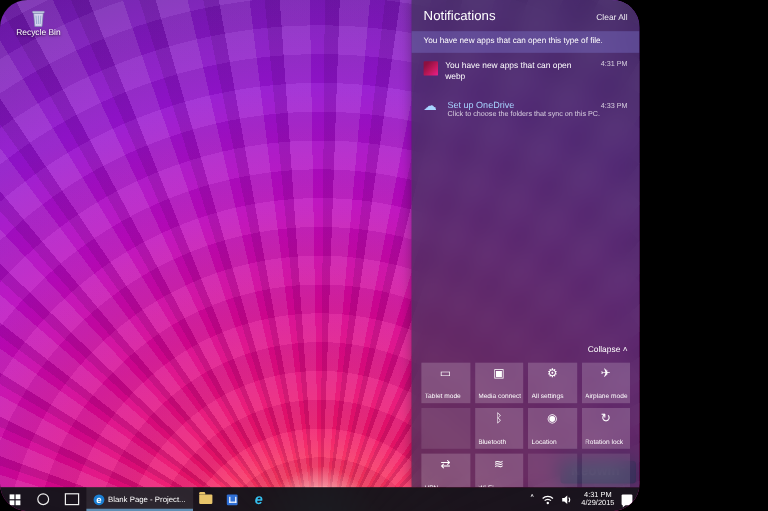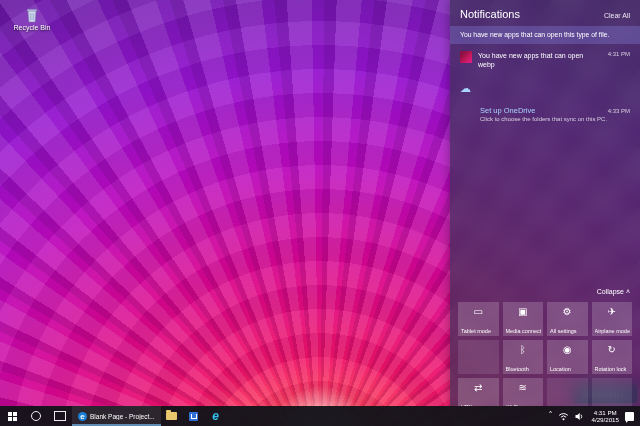--- a/index.html
+++ b/index.html
@@ -1,17 +1,17 @@
 <!DOCTYPE html>
 <html style="--panel-bg: rgba(60,50,86,0.72); --taskbar-bg: rgba(20,20,26,0.97); --onedrive-blue: #a8d4ff; --neowin-blue: #12325f; --ie-blue: #35c1f1; --store-blue: #2f6fd6;"><head>
 <meta charset="utf-8">
 <style>
   html,body{margin:0;padding:0;background:#000;}
-  .stage{position:relative;width:640px;height:426px;overflow:hidden;
-         font-family:"Liberation Sans","DejaVu Sans",sans-serif;color:#fff;}
+  .stage{position:relative;width:533px;height:426px;overflow:hidden;
+         font-family:"Liberation Sans","DejaVu Sans",sans-serif;color:#fff;border-radius:23px;}
 
   
   .desktop{position:absolute;inset:0;
     background:
       radial-gradient(circle at 50% 102%, rgba(255,255,255,.95) 0%, rgba(255,255,255,0) 9%),
       repeating-conic-gradient(from 182deg at 50% 112%, rgba(255,255,255,.10) 0deg 3deg, rgba(255,255,255,0) 3deg 6deg),
       repeating-conic-gradient(from 180.5deg at 50% 112%, rgba(40,0,60,.12) 0deg 1.5deg, rgba(0,0,0,0) 1.5deg 6deg),
       repeating-radial-gradient(circle at 50% 112%, rgba(255,255,255,.06) 0 24px, rgba(60,0,80,.07) 24px 48px),
       radial-gradient(ellipse 130% 140% at 50% 112%, #ffd9e4 0%, #ff5050 9%, #f01366 20%, #d8058f 36%, #bb09bd 52%, #9413cf 68%, #711bb0 84%, #5a1190 100%);
   }
@@ -37,21 +37,21 @@
   .banner{padding:5px 10px;font-size:6.8px;line-height:8px;background:rgba(130,120,210,.38);}
   .notif{display:flex;gap:6px;padding:7px 10px;align-items:flex-start;}
   .thumb{width:12px;height:12px;flex:0 0 12px;border-radius:1px;
     background:linear-gradient(135deg,#8d1040 20%,#c2185b 60%,#e91e8c 100%);}
   .notif-title{font-size:7px;line-height:9px;flex:1;}
   .notif-time{font-size:6px;color:rgba(255,255,255,.75);margin-left:4px;white-space:nowrap;}
   .section-head{padding:12px 10px 2px;font-size:8px;font-weight:bold;}
   .cloud{font-family:"DejaVu Sans",sans-serif;font-size:11px;line-height:11px;color:var(--onedrive-blue,#a8d4ff);flex:0 0 14px;}
   .od-body{flex:1;}
   .od-row{display:flex;align-items:baseline;}
-  .od-title{font-size:7.5px;color:var(--onedrive-blue,#a8d4ff);flex:1;margin-top:23px;}
+  .od-title{font-size:7.5px;color:var(--onedrive-blue,#a8d4ff);flex:1;}
   .od-sub{font-size:6px;line-height:7.5px;color:rgba(255,255,255,.75);margin-top:1px;}
   .spacer{flex:1;}
   .collapse-row{text-align:right;margin:0 10px 4px;}
   .collapse-btn{font-size:7px;color:#fff;background:none;border:none;padding:0;cursor:pointer;}
   .grid{margin:0 8px;display:grid;grid-template-columns:repeat(4,1fr);gap:4px;
     grid-auto-rows:34px;height:104px;overflow:hidden;}
   .tile{position:relative;background:rgba(255,255,255,.18);cursor:pointer;}
   .tile.blank{background:rgba(255,255,255,.10);}
   .tile-icon{position:absolute;top:4px;left:0;right:0;text-align:center;font-size:10px;line-height:12px;
     font-family:"DejaVu Sans",sans-serif;}

